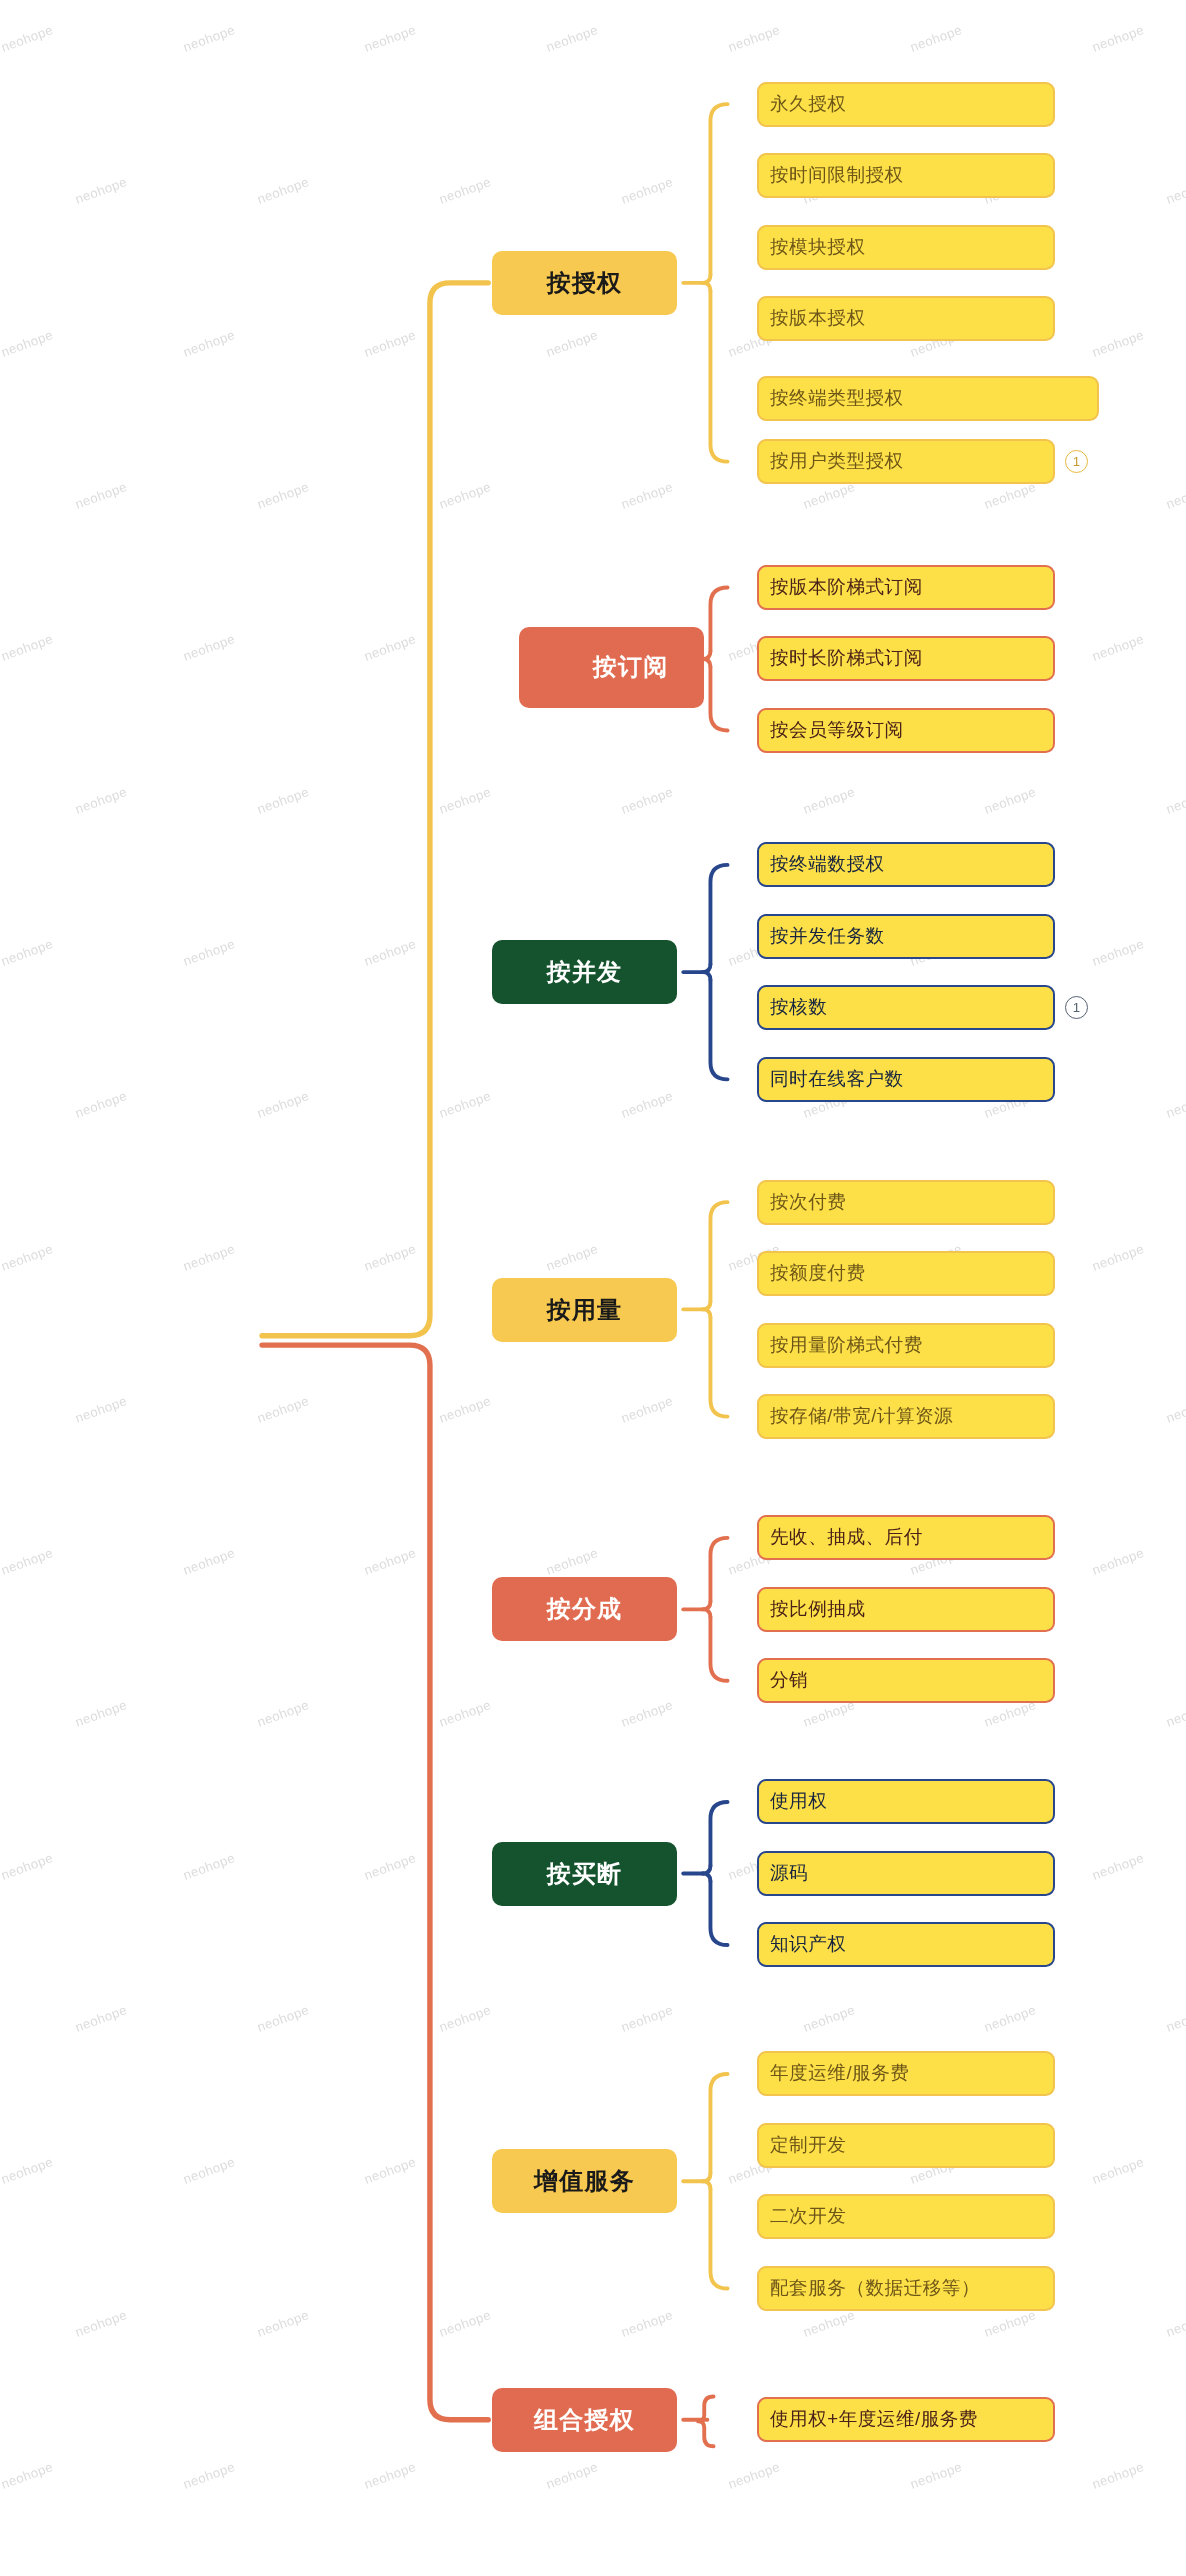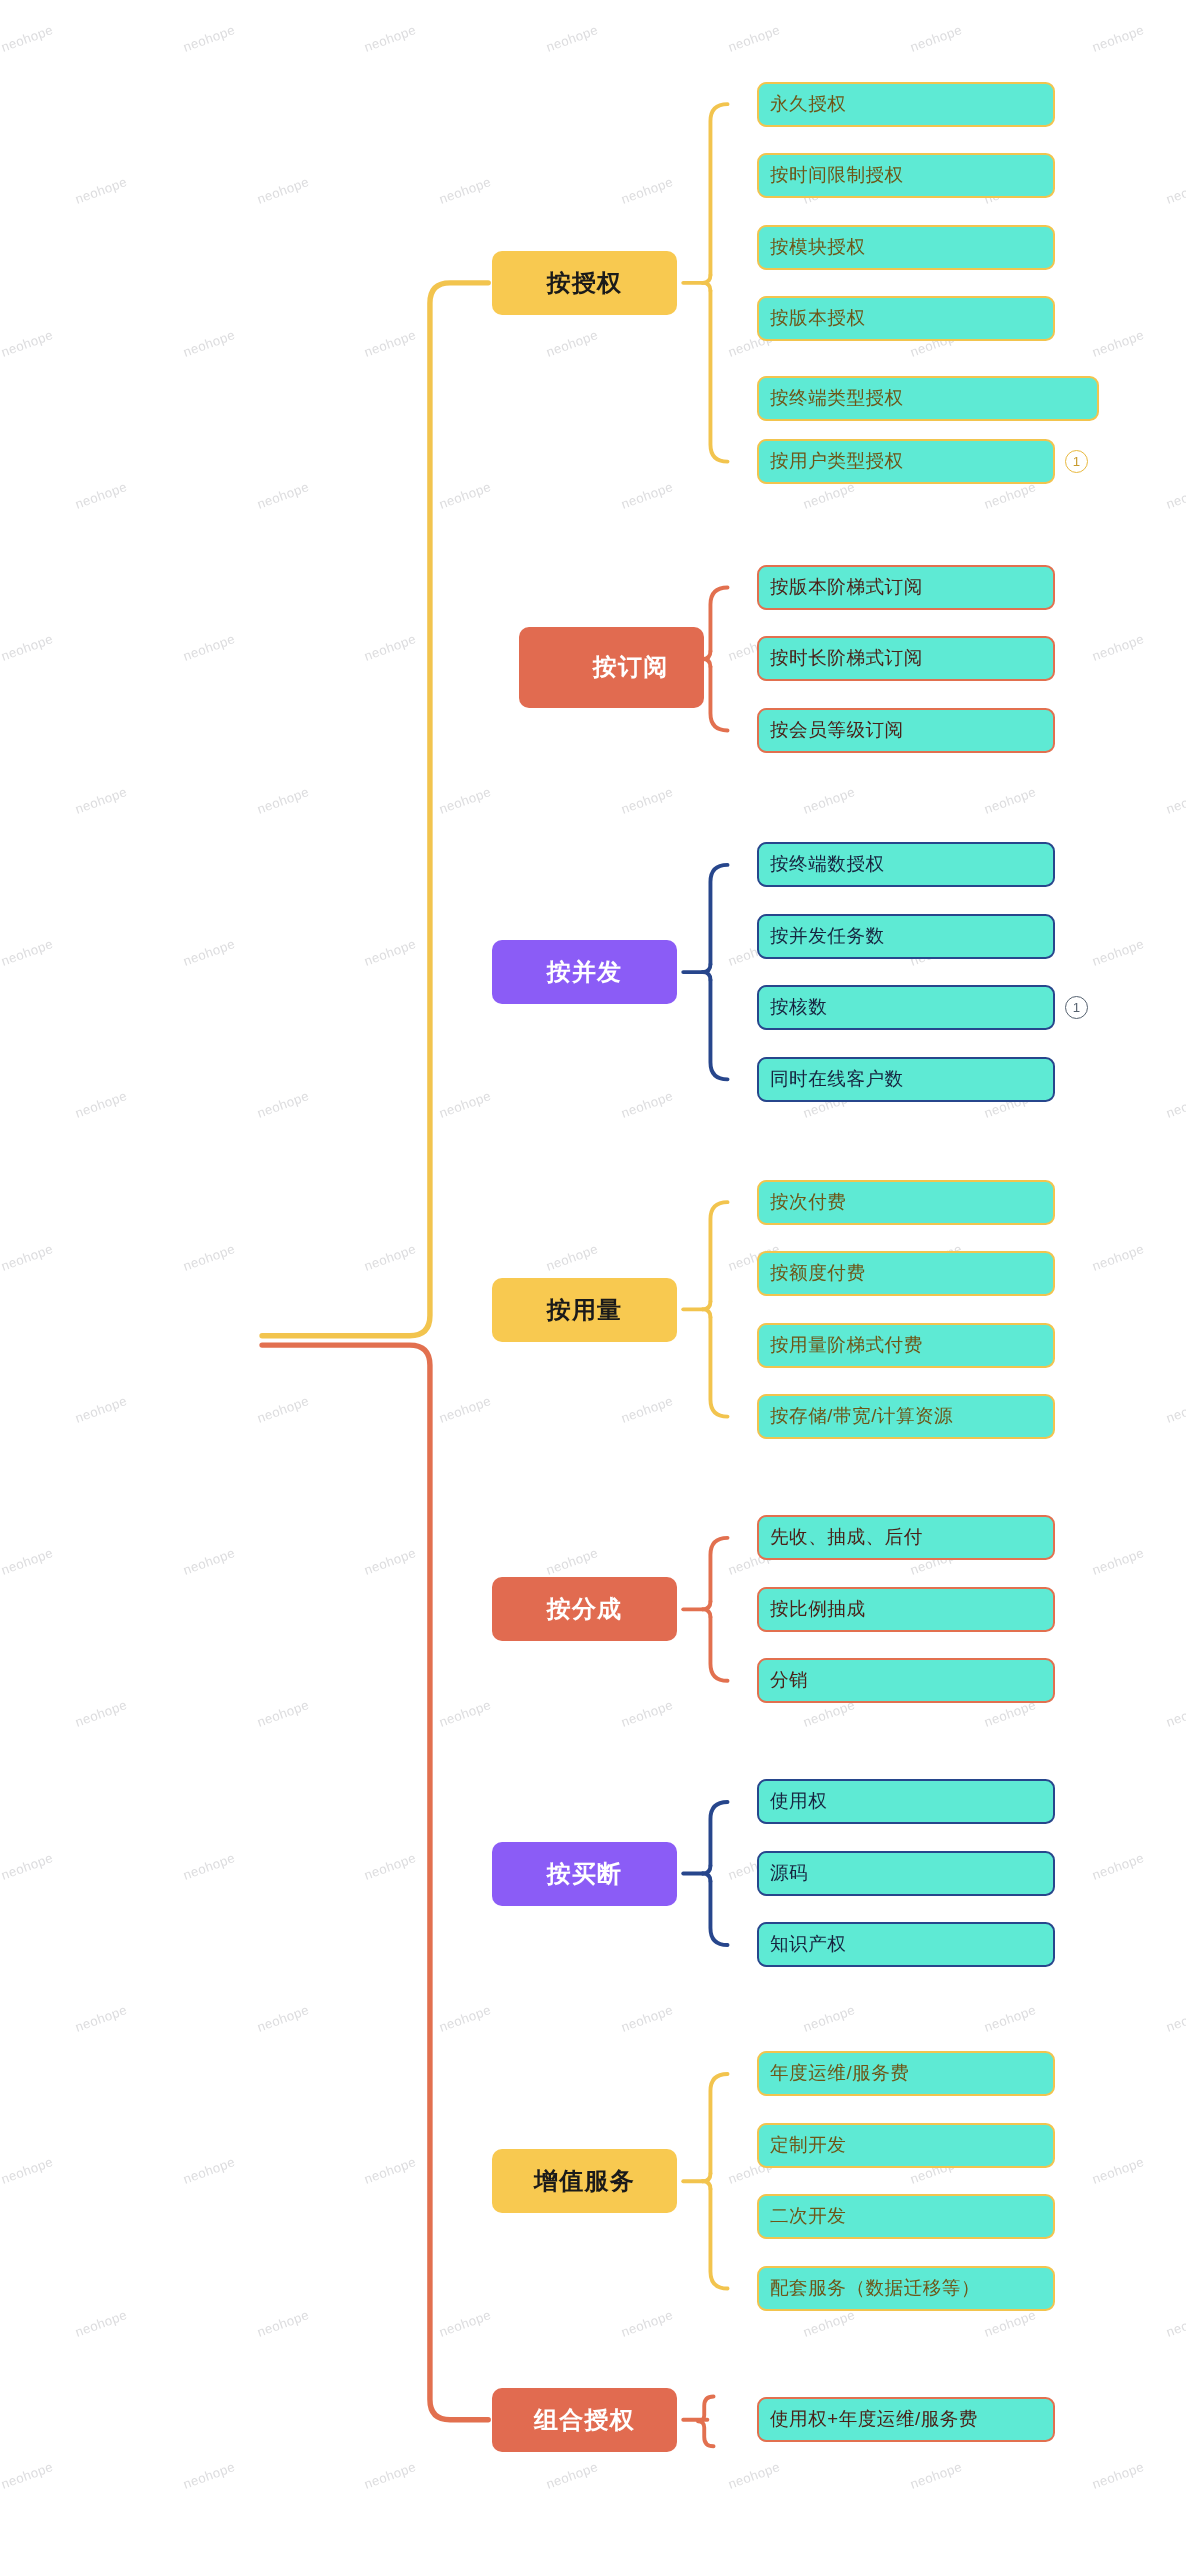--- a/index.html
+++ b/index.html
@@ -73,26 +73,26 @@
   .branch-text {
     font-size: 24px;
     font-weight: 700;
     letter-spacing: 1.2px;
     line-height: 1.1;
   }
   .branch-amber   { background: #F8C950; }
   .branch-amber .branch-text   { color: #1a1a1a; }
   .branch-coral   { background: #E16B50; }
   .branch-coral .branch-text   { color: #ffffff; }
-  .branch-navy    { background: #8b5cf6; }
+  .branch-navy    { background: #14532d; }
   .branch-navy .branch-text    { color: #ffffff; }
 
   
   .leaf-node {
-    background: #5eead4;
+    background: #fde047;
     border-radius: 9.3px;
     padding: 0 11px;
     justify-content: flex-start;
   }
   .leaf-text {
     font-size: 18.6px;
     line-height: 1.1;
     letter-spacing: 0.5px;
     white-space: nowrap;
   }

